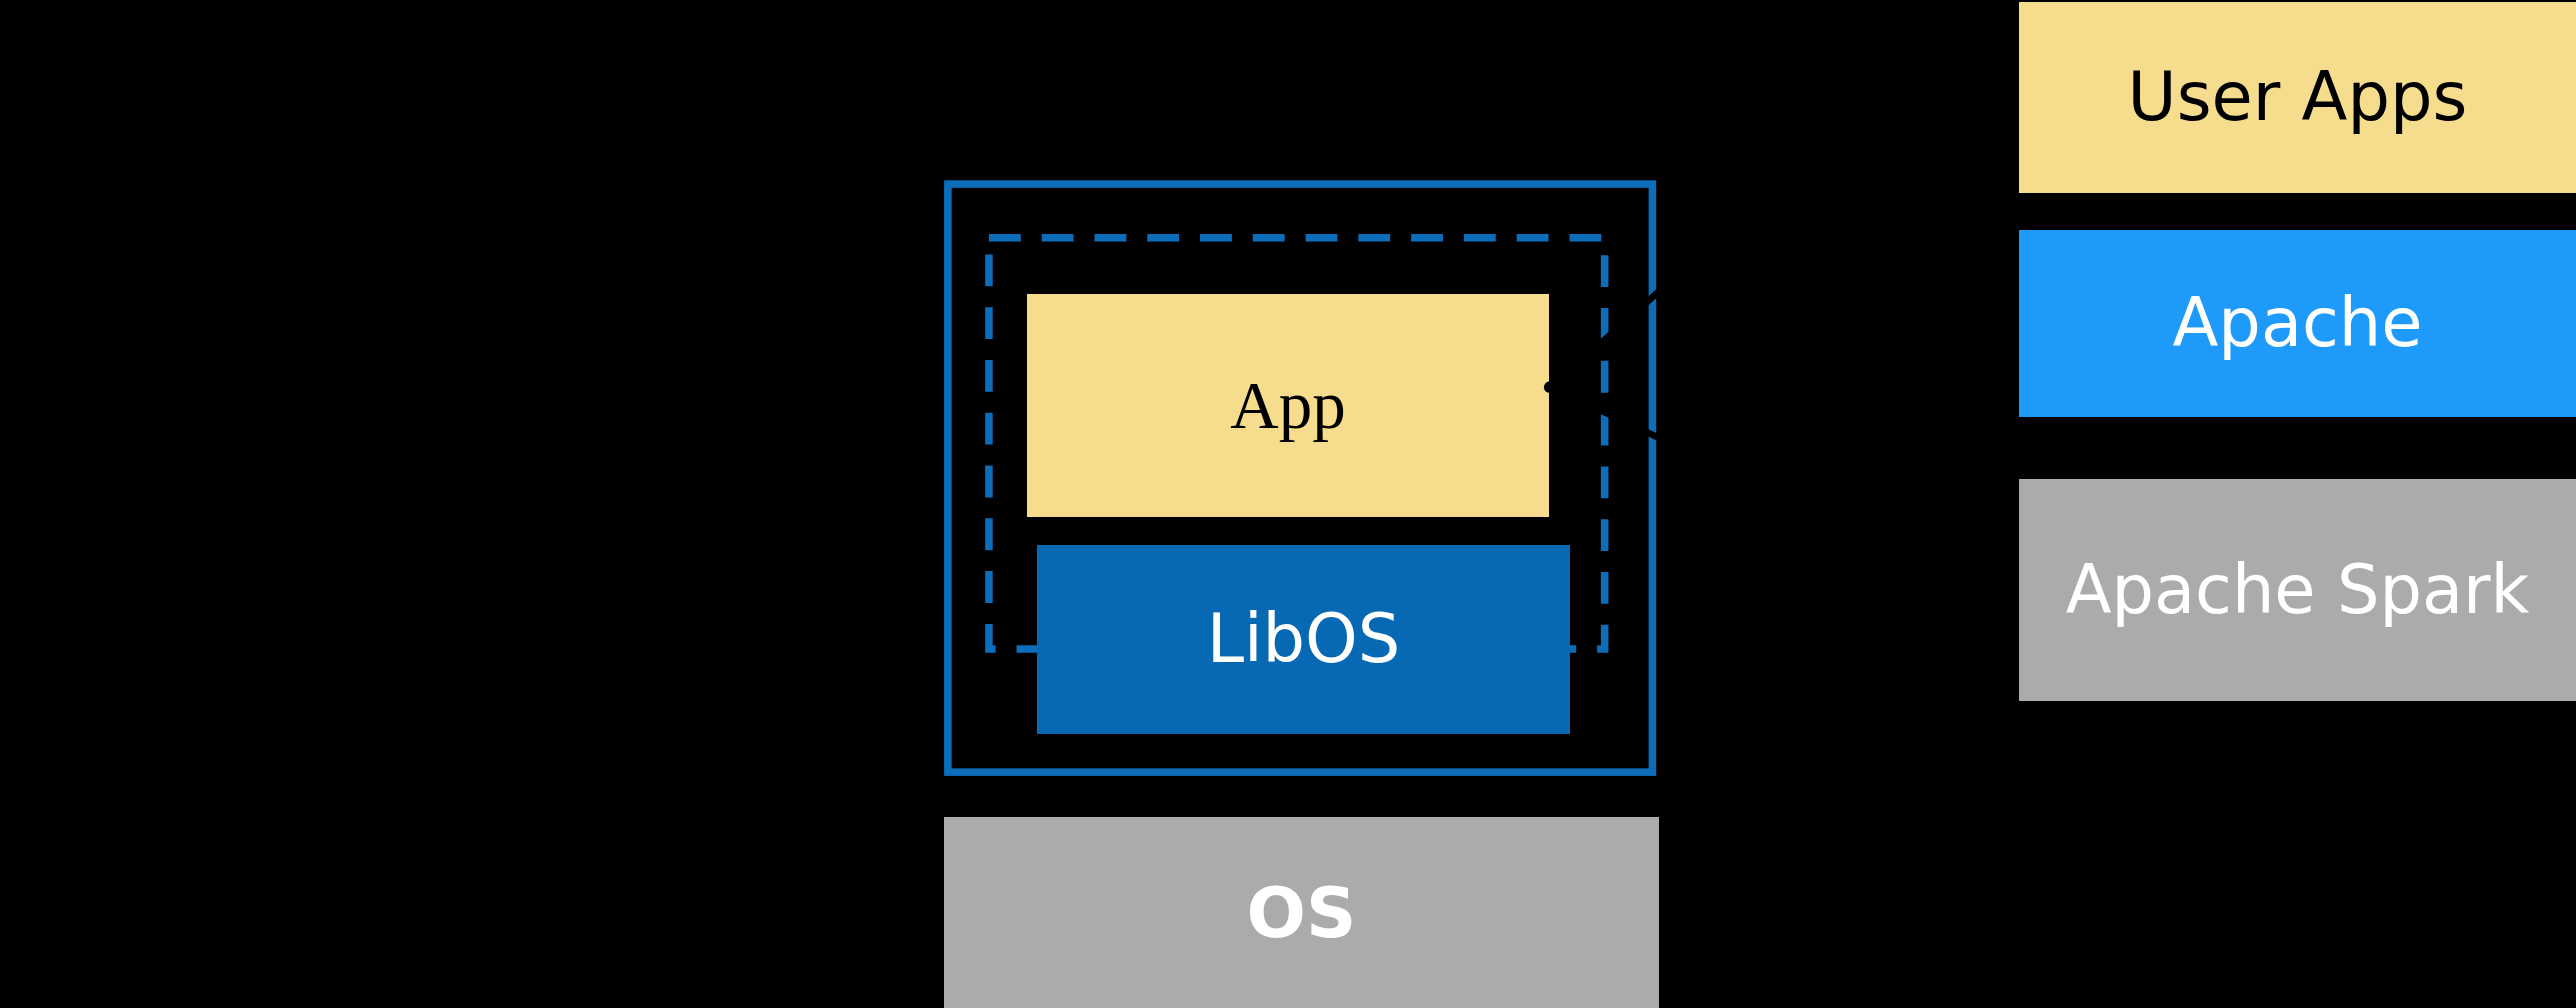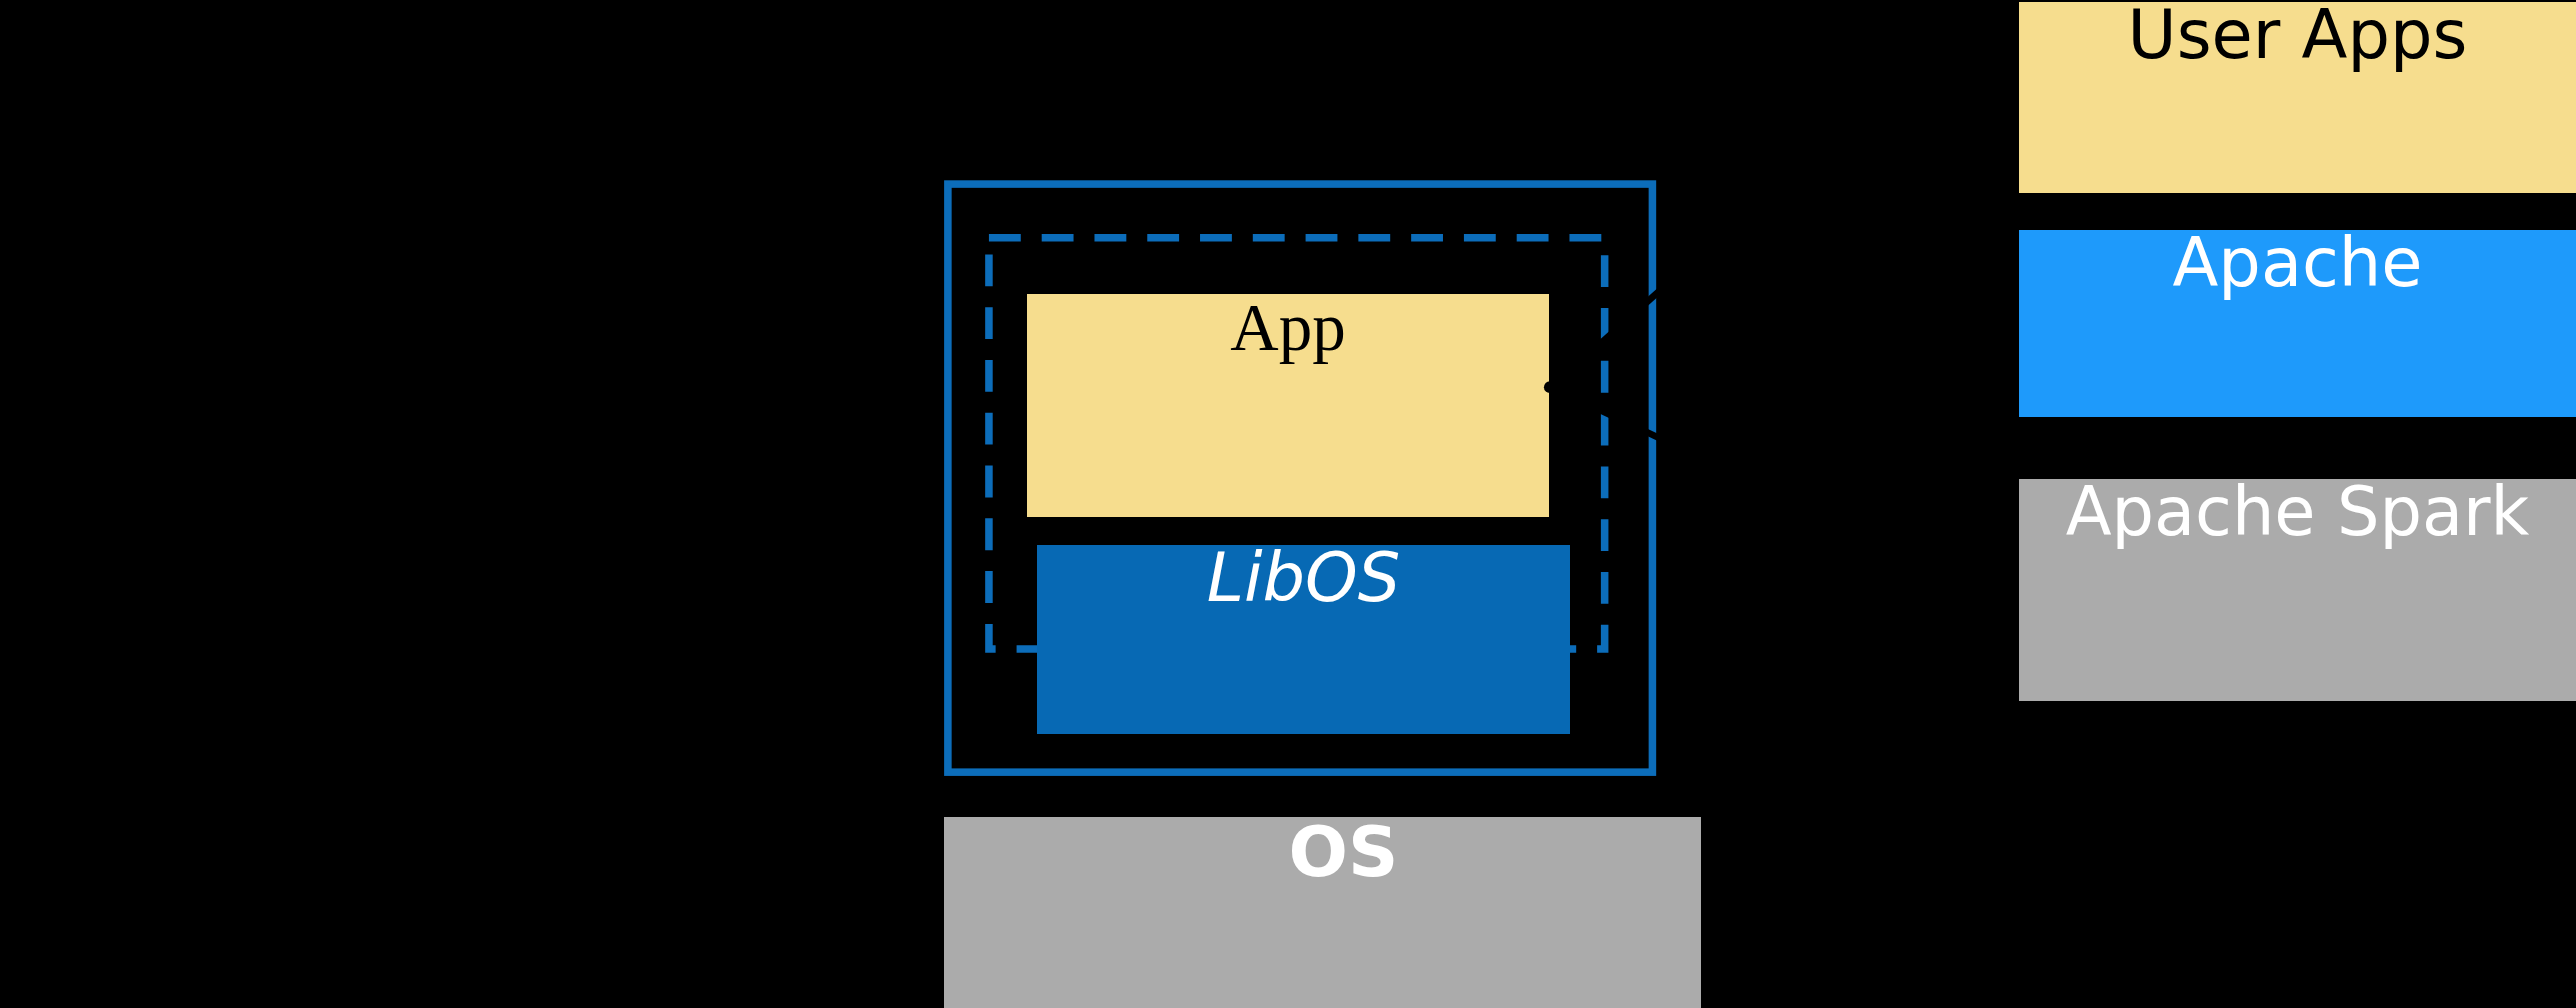--- a/index.html
+++ b/index.html
@@ -11,20 +11,21 @@
     position: relative;
     width: 2576px;
     height: 1009px;
     background: #000000;
     overflow: hidden;
     font-family: "DejaVu Sans", sans-serif;
   }
   .box {
     position: absolute;
     display: flex;
+    align-items: center;
     justify-content: center;
     font-size: 67px;
     line-height: 1;
     white-space: nowrap;
   }
   .label { display: block; }
   .dark-text  { color: #000000; }
   .light-text { color: #ffffff; }
   .bold { font-weight: bold; }
   svg.layer {
@@ -33,22 +34,22 @@
     width: 2576px;
     height: 1009px;
   }
   #borders-layer   { z-index: 1; }
   .box              { z-index: 2; }
   #connector-layer { z-index: 3; }
 
   
   #sgx-box    { left: 0px;    top: 421px; width: 522px; height: 189px; font-size: 69px; }
   #app-box    { left: 1027px; top: 294px; width: 522px; height: 223px; font-family: Liberation Serif, serif; }
-  #libos-box  { left: 1037px; top: 545px; width: 533px; height: 189px; font-style: italic; }
-  #os-box     { left: 944px; top: 817px; width: 715px; height: 192px; font-size: 70px; padding-left: 42px; }
+  #libos-box  { left: 1037px; top: 545px; width: 533px; height: 189px; }
+  #os-box     { left: 944px; top: 817px; width: 715px; height: 192px; font-size: 70px; }
   #user-apps-box    { left: 2019px; top: 1.7px;   width: 557px; height: 191px; }
   #bigdl-box        { left: 2019px; top: 230px; width: 557px; height: 187px; }
   #apache-spark-box { left: 2019px; top: 479px; width: 557px; height: 222px; }
 </style>
 </head>
 <body>
 
 <div id="stage" style="background-color: rgb(0, 0, 0);">
 
   <svg class="layer" id="borders-layer" viewBox="0 0 3075 1204" width="2576" height="1009">

